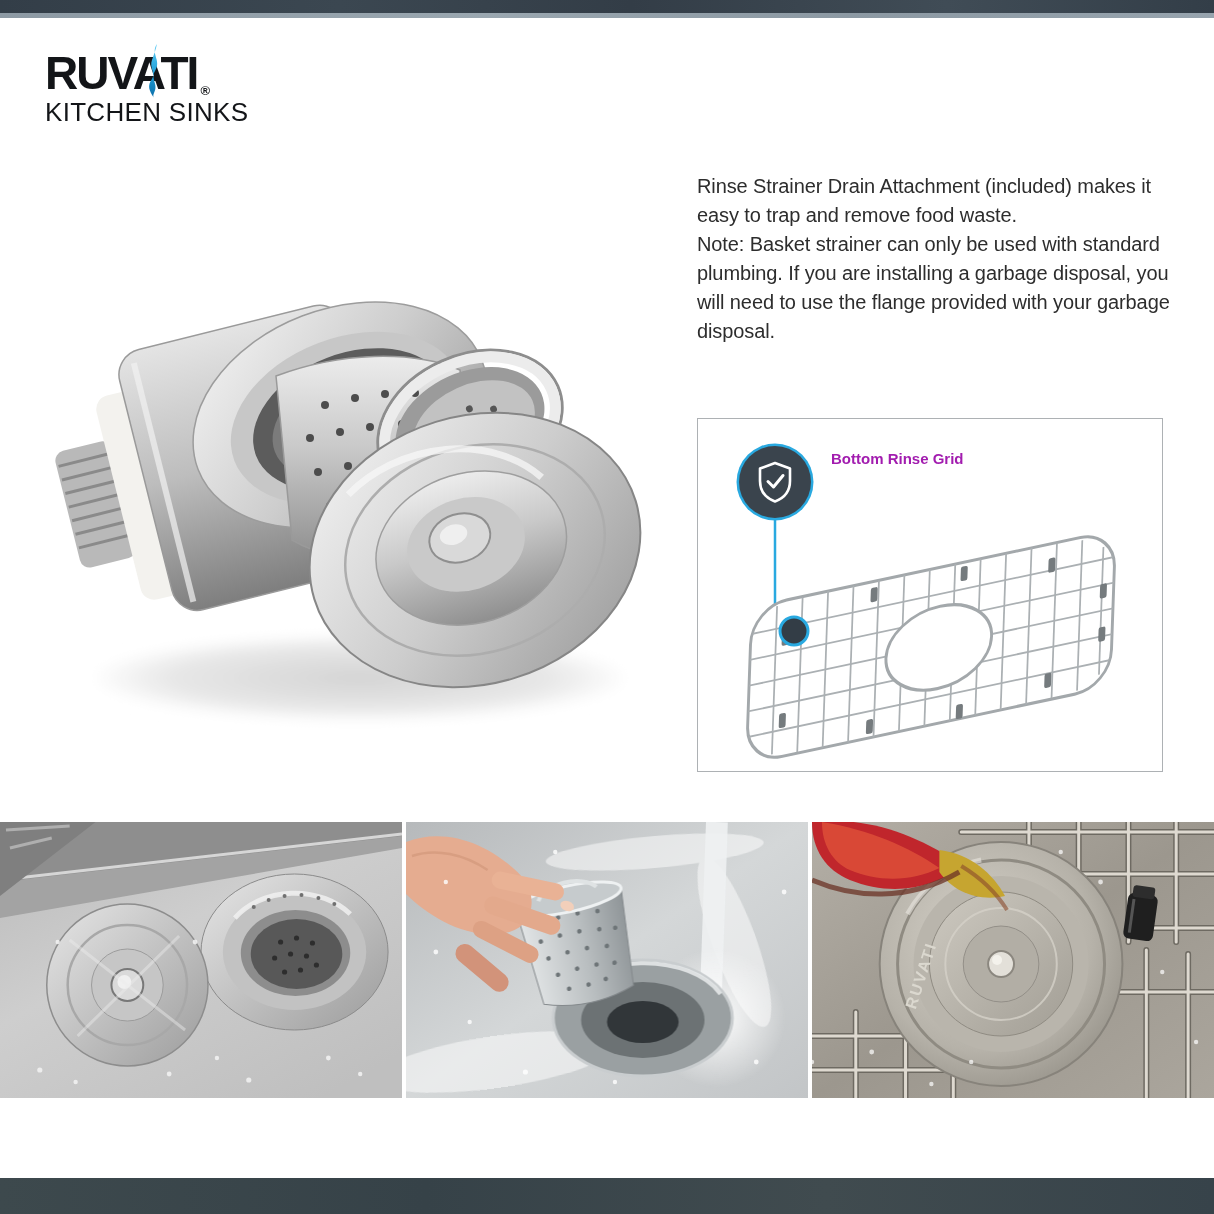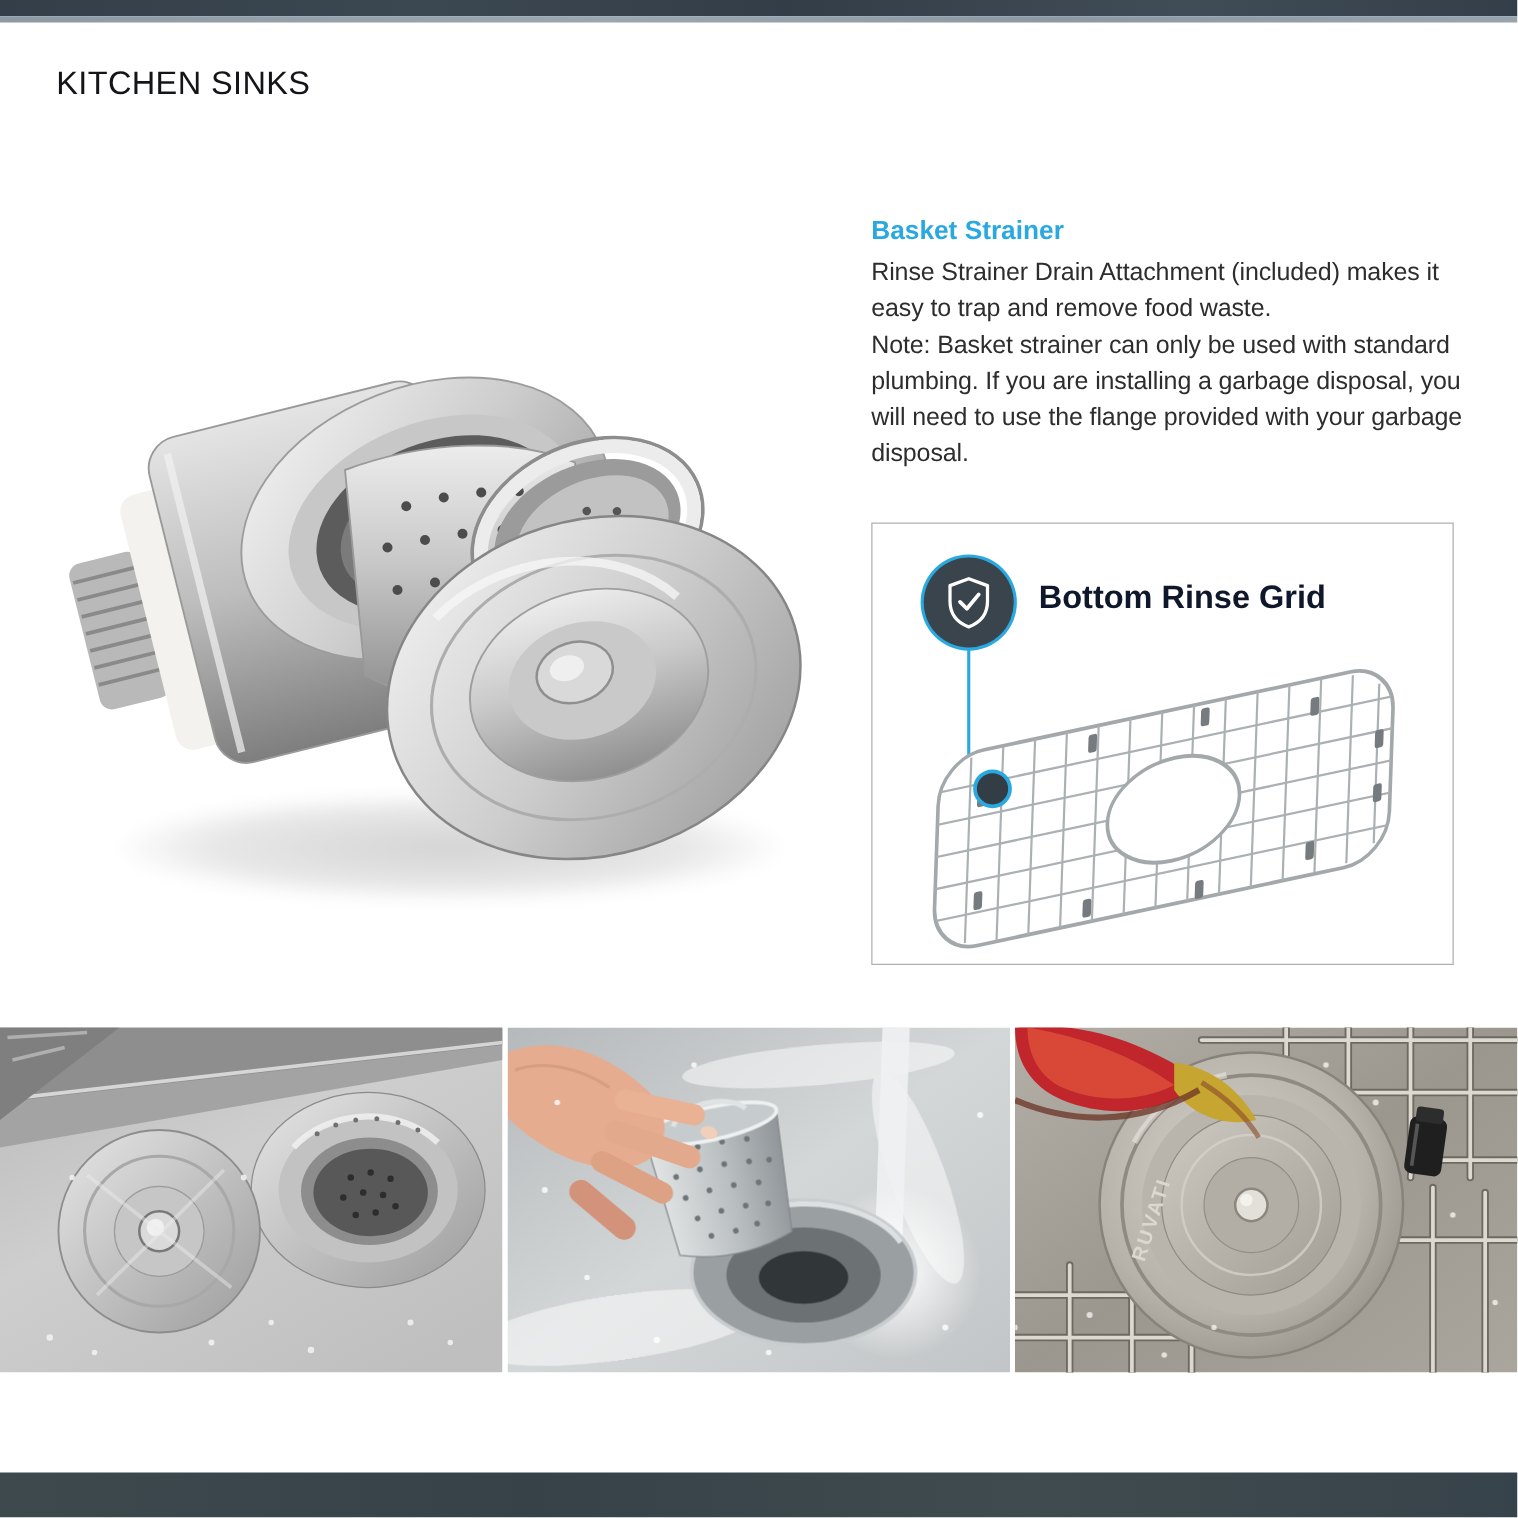--- a/index.html
+++ b/index.html
@@ -23,38 +23,51 @@
 
   
   .text-block{left:697px;top:172px;width:480px;color:#2d2d2d;}
   .section-title{color:#29a9e0;font-size:21px;font-weight:700;margin:0 0 7px 0;line-height:1.2;}
   .section-body{font-size:20px;line-height:29px;margin:0;letter-spacing:-.1px;}
 
   
   .callout{left:697px;top:418px;width:464px;height:352px;border:1px solid #adb1b4;background:#fff;}
   .shield-badge{position:absolute;left:41px;top:27px;width:72px;height:72px;border-radius:50%;
     background:#3a444d;box-shadow:0 0 0 2.5px #29a9e0;display:flex;align-items:center;justify-content:center;}
-  .callout-title{position:absolute;left:133px;top:43px;color:#0f172a;font-size:26px;font-weight:700;margin:0;}
+  .callout-title{position:absolute;left:133px;top:31px;color:#a21caf;font-size:15px;font-weight:700;margin:0;}
   .callout-body{position:absolute;left:133px;top:56px;width:312px;font-size:18px;line-height:25.5px;color:#2d2d2d;margin:0;letter-spacing:-.1px;}
   .callout-art{position:absolute;left:0;top:0;width:464px;height:352px;}
 
   
   .photo-strip{left:0;top:822px;width:1214px;height:276px;display:flex;gap:4px;}
   .photo-strip svg{display:block;flex:1 1 0;height:276px;}
 
   .main-photo{left:40px;top:200px;width:620px;height:545px;}
 </style>
 </head>
 <body>
 
 <div class="abs top-bar"></div>
 <div class="abs top-bar2"></div>
 <div class="abs bottom-bar"></div>
 
 <div class="abs logo">
+  <div class="brand-row">
+    <span>RUVATI</span><span class="brand-reg">®</span>
+    <svg class="flame" viewBox="0 0 18 56" aria-hidden="true">
+      <defs>
+        <linearGradient id="flameg" x1="0" y1="0" x2="0" y2="1">
+          <stop offset="0" stop-color="#5fccf5"></stop>
+            <stop offset="0.55" stop-color="#1e9fd8"></stop>
+            <stop offset="1" stop-color="#0c6da8"></stop>
+        </linearGradient>
+      </defs>
+      <path d="M11,1 C4,11 16,17 9,28 C4,36 13,41 8,50 C7,52 7,54 8,55 C3,47 1,43 6,36 C10,30 3,25 6,17 C8,11 10,6 11,1 Z" fill="url(#flameg)"></path>
+    </svg>
+  </div>
   <div class="brand-tagline">KITCHEN SINKS</div>
 </div>
 
 <svg class="abs main-photo" viewBox="0 0 620 545">
   <defs>
     <linearGradient id="mSteelV" x1="0" y1="0" x2="0" y2="1">
       <stop offset="0" stop-color="#ececec"></stop>
         <stop offset="0.45" stop-color="#c9c9c9"></stop>
         <stop offset="1" stop-color="#8f8f8f"></stop>
     </linearGradient>
@@ -147,21 +160,20 @@
     <ellipse cx="435" cy="350" rx="132" ry="103" fill="none" stroke="#adadad" stroke-width="2.5"></ellipse>
     <ellipse cx="432" cy="347" rx="97" ry="75" fill="url(#mSteelV)" stroke="#9e9e9e" stroke-width="1.5"></ellipse>
     <ellipse cx="428" cy="342" rx="60" ry="46" fill="#c9c9c9"></ellipse>
     <ellipse cx="424" cy="334" rx="31" ry="24" fill="#d9d9d9" stroke="#8f8f8f" stroke-width="2"></ellipse>
     <ellipse cx="419" cy="329" rx="14" ry="10" fill="#efefef"></ellipse>
     <path d="M330,260 A130,104 0 0 1 520,300" fill="none" stroke="#f7f7f7" stroke-width="7" opacity="0.75"></path>
   </g>
 </svg>
 
 <div class="abs text-block">
-  <h2 class="section-title">Basket Strainer</h2>
   <p class="section-body">Rinse Strainer Drain Attachment (included) makes it easy to trap and remove food waste.</p>
   <p class="section-body">Note: Basket strainer can only be used with standard plumbing. If you are installing a garbage disposal, you will need to use the flange provided with your garbage disposal.</p>
 </div>
 
 <div class="abs callout">
   <svg class="callout-art" viewBox="0 0 464 352">
 
     <polyline points="77,101 77,191 96,209" fill="none" stroke="#29a9e0" stroke-width="2.5"></polyline>
 
     <g transform="translate(233,228) rotate(-12) skewX(-14)">

